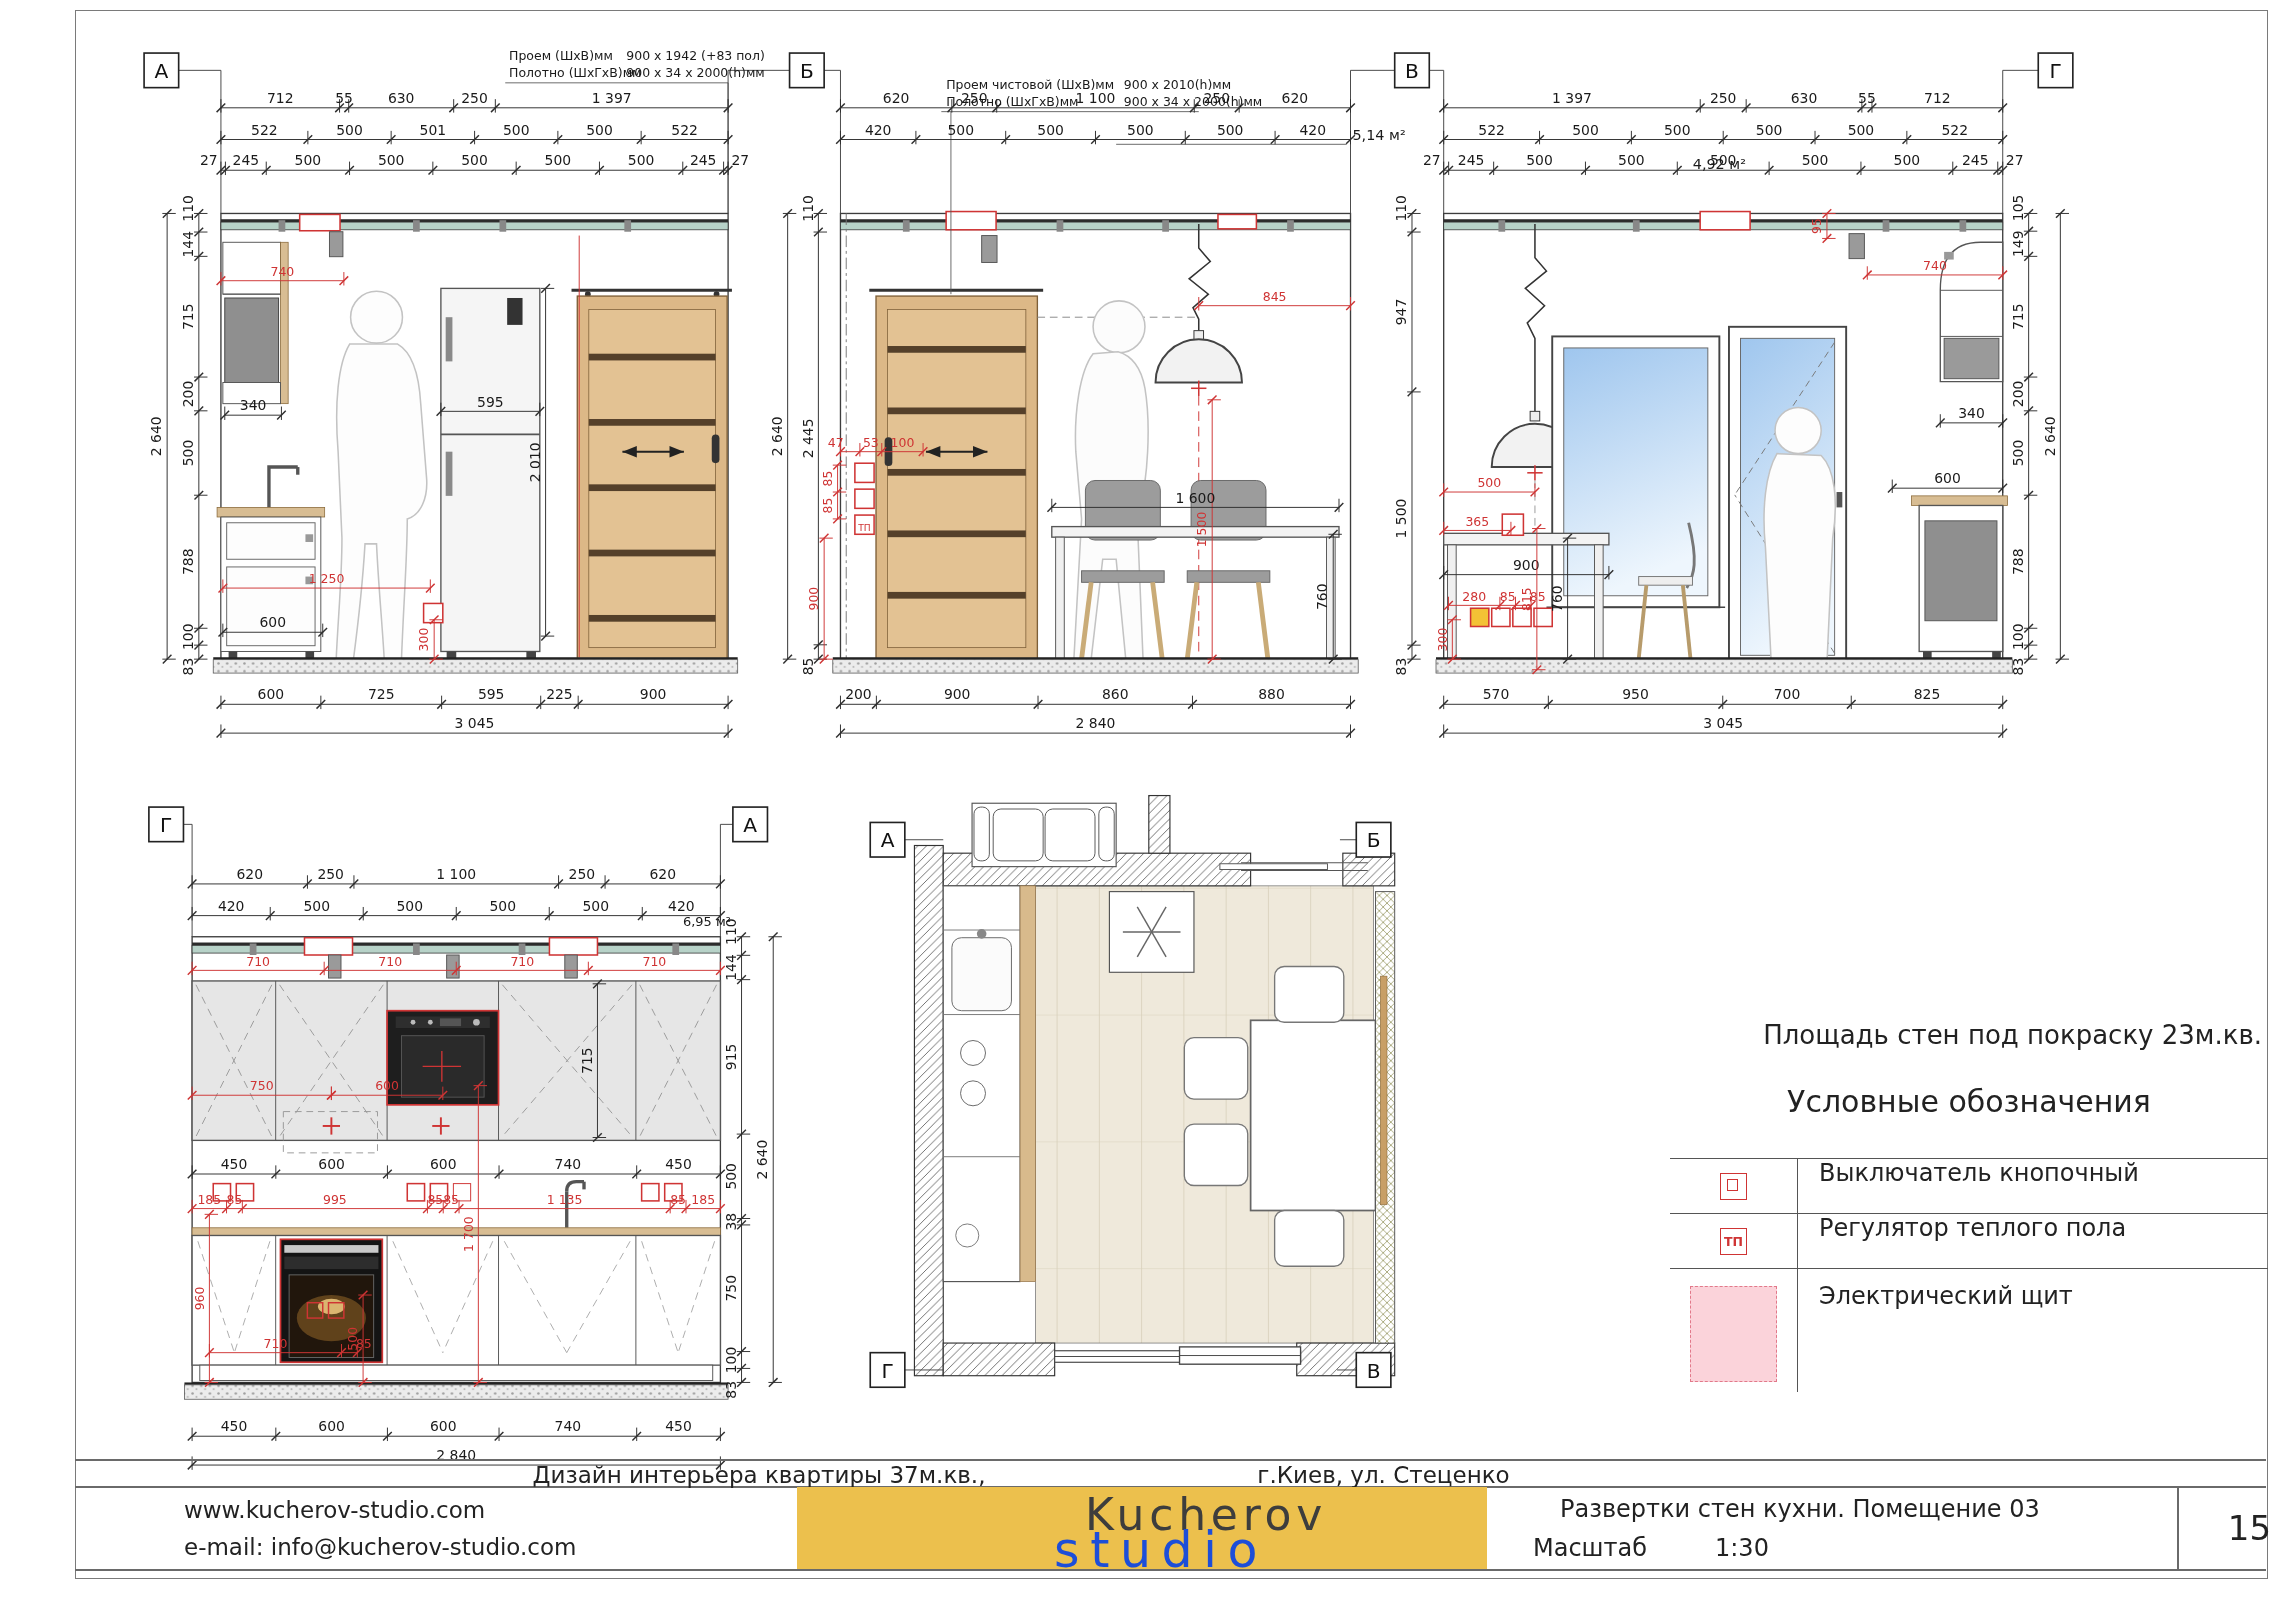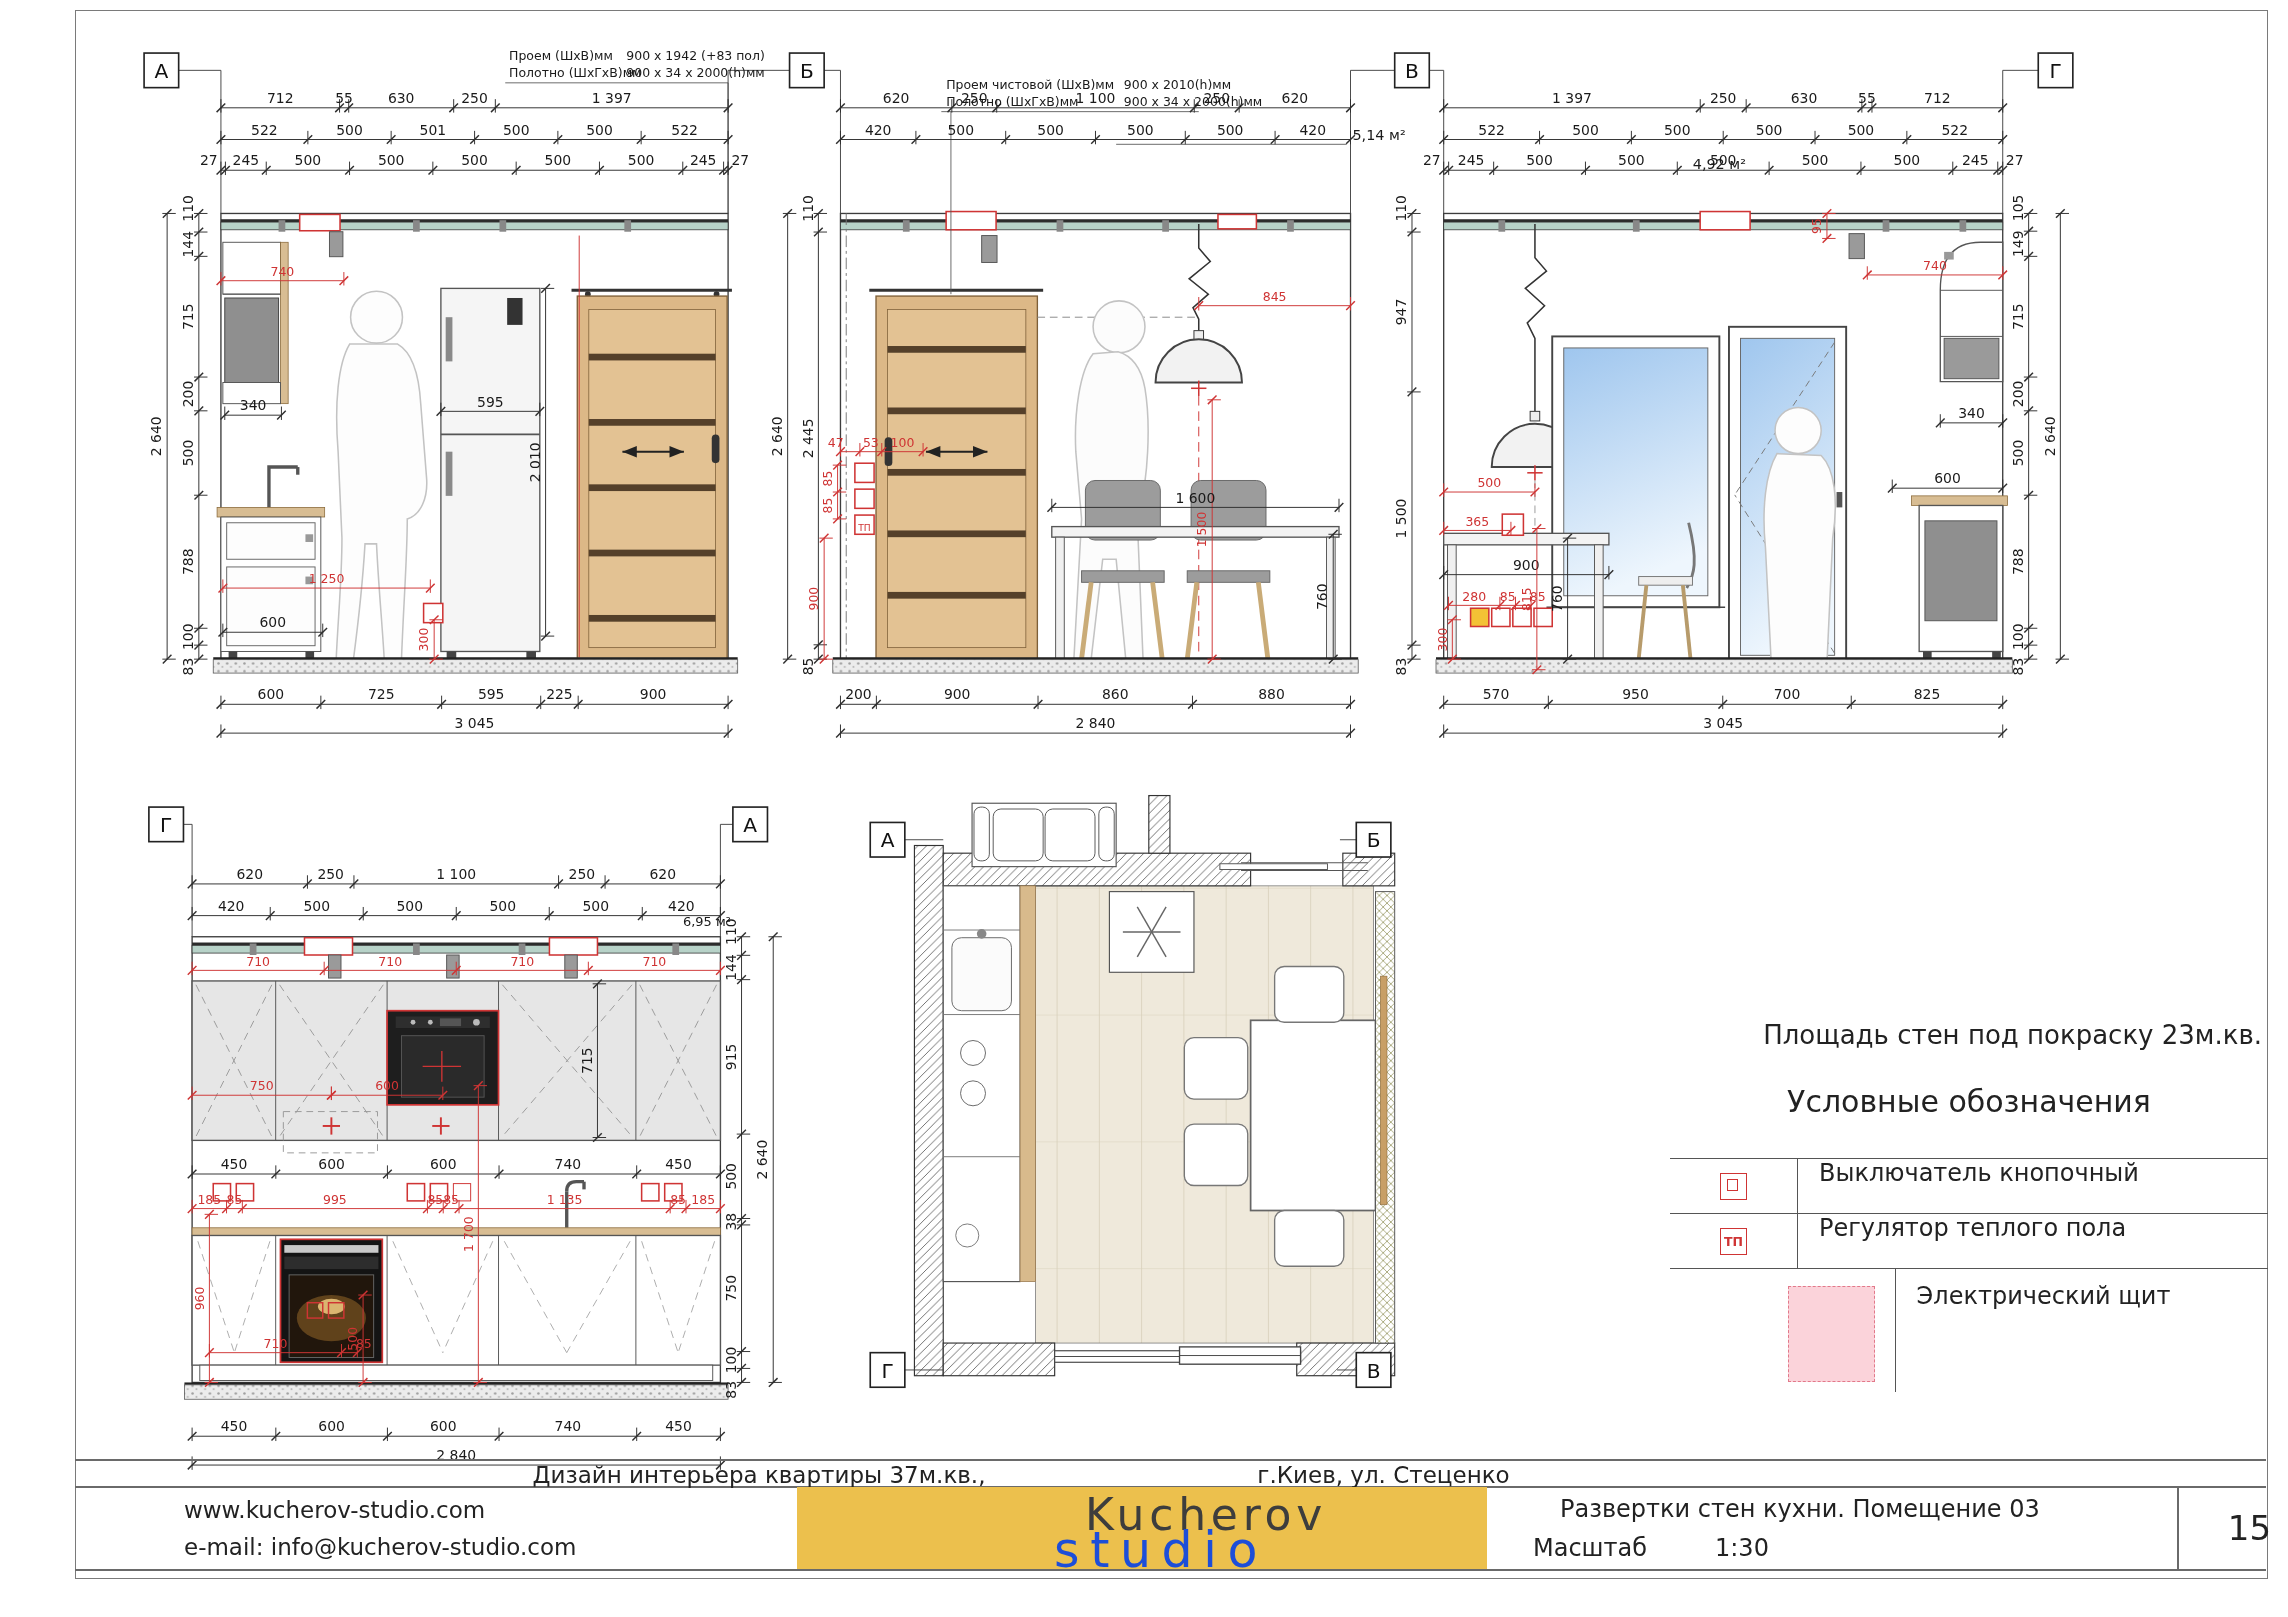--- a/index.html
+++ b/index.html
@@ -18,21 +18,21 @@
   .lbl-small-blk{font-size:13.5px;fill:#1a1a1a;}
   .mk rect{fill:#fff;stroke:#222;stroke-width:1.7;}
   .mk text{font-size:21px;fill:#111;}
   .ov{position:absolute;}
   .hline{position:absolute;background:#6a6a6a;height:1.5px;}
   .vline{position:absolute;background:#6a6a6a;width:1.5px;}
   .paint-note{font-size:26px;text-align:right;}
   .legend-title{font-size:30px;font-weight:normal;text-align:center;}
   .legend-table{position:absolute;left:1670px;top:1158px;width:598px;border-top:1.5px solid #555;}
   .legend-row{display:flex;border-bottom:1.5px solid #555;min-height:54px;align-items:flex-start;}
-  .legend-row.last{border-bottom:none;min-height:123px;align-items:flex-start;justify-content:center;}
+  .legend-row.last{border-bottom:none;min-height:123px;align-items:flex-start;}
   .legend-icon-cell{width:127px;border-right:1.5px solid #555;align-self:stretch;display:flex;align-items:center;justify-content:center;padding:7.7px 0;}
   .legend-label{font-size:24px;padding-left:21px;}
   .legend-row.last .legend-label{padding-top:13.4px;}
   .ico-sw{width:25px;height:25px;border:1.9px solid #cf3434;position:relative;}
   .ico-sw::after{content:"";position:absolute;left:5.8px;top:5.8px;width:9.6px;height:9.6px;border:1.9px solid #cf3434;}
   .ico-so{width:25px;height:25px;border:1.9px solid #cf3434;border-radius:3.8px;position:relative;}
   .ico-so::after{content:"";position:absolute;left:4.8px;top:4.8px;width:11.5px;height:11.5px;border:1.9px solid #cf3434;border-radius:50%;}
   .ico-tp{width:25px;height:25px;border:1.9px solid #cf3434;color:#cf3434;font-size:12.5px;font-weight:bold;display:flex;align-items:center;justify-content:center;}
   .ico-el{width:85px;height:94px;background:#fbd3da;border:1.9px dashed #e2798a;margin-top:9.6px;}
   .ftr{font-size:23px;}

